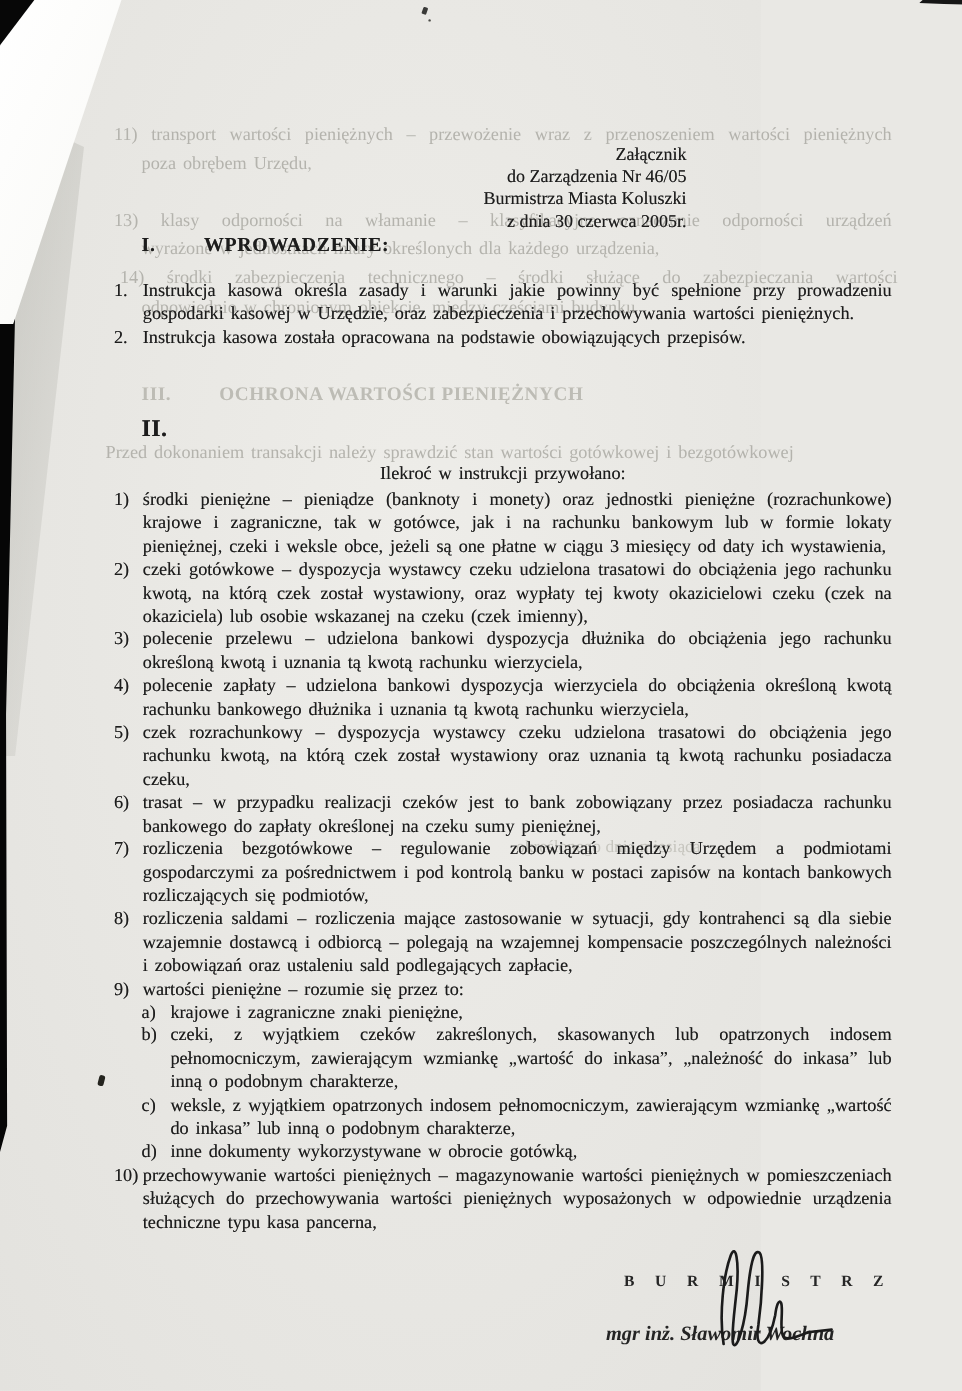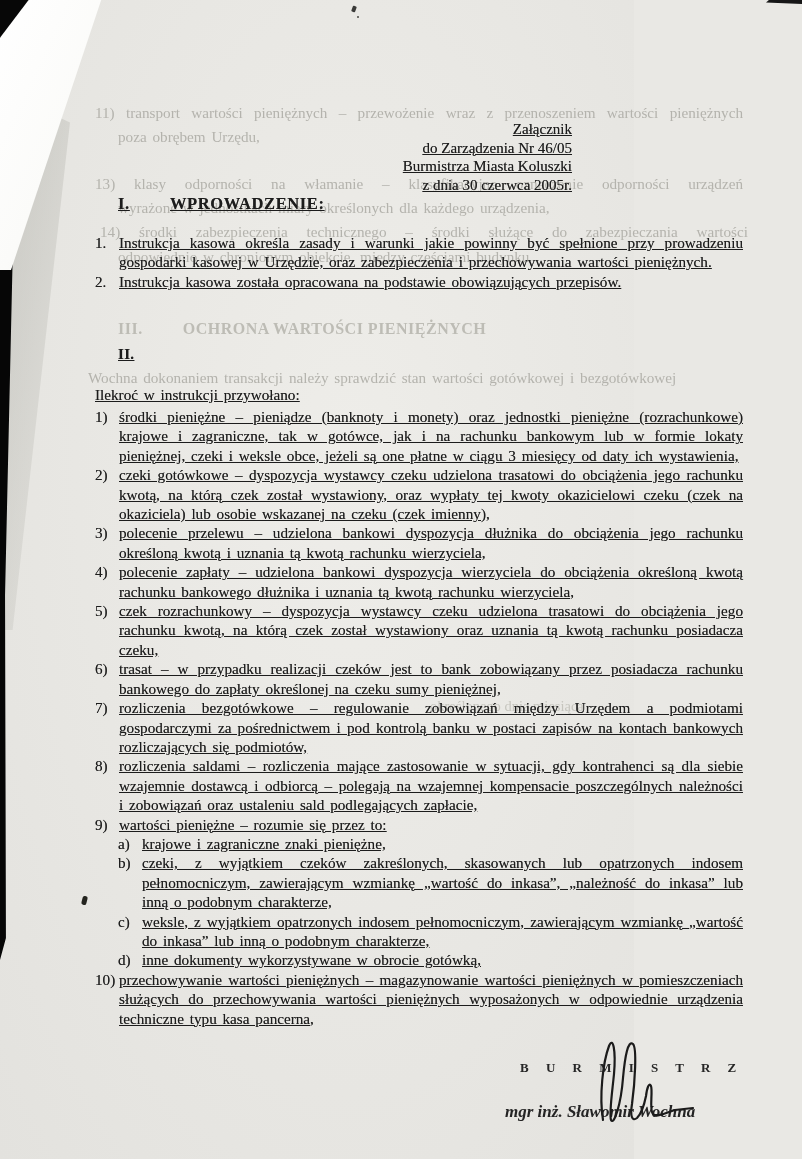--- a/index.html
+++ b/index.html
@@ -27,30 +27,30 @@
   .ink-mark{position:absolute;left:82px;top:896px;width:5px;height:9px;background:#24241f;border-radius:2px;
         transform:rotate(14deg);z-index:5;}
   
   .ghost{position:absolute;color:#b4b3ad;filter:blur(0.5px);font-size:15.2px;line-height:19px;z-index:1;
         word-spacing:2px;}
   .ghost.jfull{text-align:justify;text-align-last:justify;}
   .ghost-h{position:absolute;display:flex;gap:40px;font-weight:bold;font-size:16px;color:#bdbcb5;
         filter:blur(0.6px);z-index:1;letter-spacing:.5px;}
   .ghost-frag{position:absolute;color:#c6c5be;filter:blur(0.6px);font-size:14.5px;z-index:1;}
   
-  .ink{color:#1c1c1c;text-shadow:0 0 .4px rgba(10,10,10,.55);text-decoration:underline;}
+  .ink{color:#1c1c1c;text-shadow:0 0 .4px rgba(10,10,10,.55);}
   .hdr{position:absolute;top:120px;right:62px;text-align:right;font-size:15px;line-height:18.6px;z-index:10;}
   .hrow{position:absolute;left:118px;display:flex;font-weight:bold;z-index:10;}
   .hrow .hnum{width:52px;}
   .h1{top:194px;font-size:16.5px;letter-spacing:.6px;}
-  .h2{top:346px;font-size:15px;letter-spacing:.3px;}
+  .h2{top:346px;font-size:20px;letter-spacing:.3px;}
   .body-blk{position:absolute;left:95px;width:648px;font-size:15.2px;line-height:19.4px;z-index:10;
         text-align:justify;word-spacing:2px;}
   .sec1{top:233px;}
-  .intro{top:385px;text-align:left;}
+  .intro{top:385px;text-align:center;}
   .sec2{top:407px;}
   .item{position:relative;padding-left:24px;}
   .item .n{position:absolute;left:0;top:0;width:24px;}
   .item .t{display:block;}
   .sub{margin-left:23px;}
   
   .stamp-title{position:absolute;left:520px;top:1060px;width:190px;font-weight:bold;font-size:13px;
         letter-spacing:7px;color:#262626;z-index:10;white-space:nowrap;}
   .stamp-name{position:absolute;left:505px;top:1102px;width:230px;font-weight:bold;font-style:italic;
         font-size:17px;color:#242424;z-index:10;white-space:nowrap;}
@@ -65,21 +65,21 @@
   <div class="ghost" style="top:127px;left:118px;width:260px">poza obrębem Urzędu,</div>
   <div class="ghost jfull" style="top:174px;left:95px;width:648px">13) klasy odporności na włamanie – klasyfikacyjne oznaczenie odporności urządzeń</div>
   <div class="ghost" style="top:198px;left:118px;width:520px">wyrażone w jednostkach miary określonych dla każdego urządzenia,</div>
   <div class="ghost jfull" style="top:222px;left:100px;width:648px">14) środki zabezpieczenia technicznego – środki służące do zabezpieczania wartości</div>
   <div class="ghost" style="top:247px;left:118px;width:560px">odpowiednio w chronionym obiekcie, między częściami budynku</div>
 
   <div class="ghost-h" style="top:320px;left:118px">
     <span>III.</span>
     <span>OCHRONA WARTOŚCI PIENIĘŻNYCH</span>
   </div>
-  <div class="ghost" style="top:368px;left:88px;width:640px">Wochna dokonaniem transakcji należy sprawdzić stan wartości gotówkowej i bezgotówkowej</div>
+  <div class="ghost" style="top:368px;left:88px;width:640px">Przed dokonaniem transakcji należy sprawdzić stan wartości gotówkowej i bezgotówkowej</div>
   <div class="ghost-frag" style="top:698px;left:430px;width:300px">określonego dnia miesiąca</div>
 
   <div class="hdr ink">
     <div>Załącznik</div>
     <div>do Zarządzenia Nr 46/05</div>
     <div>Burmistrza Miasta Koluszki</div>
     <div>z dnia 30 czerwca 2005r.</div>
   </div>
 
   <div class="hrow h1 ink">

